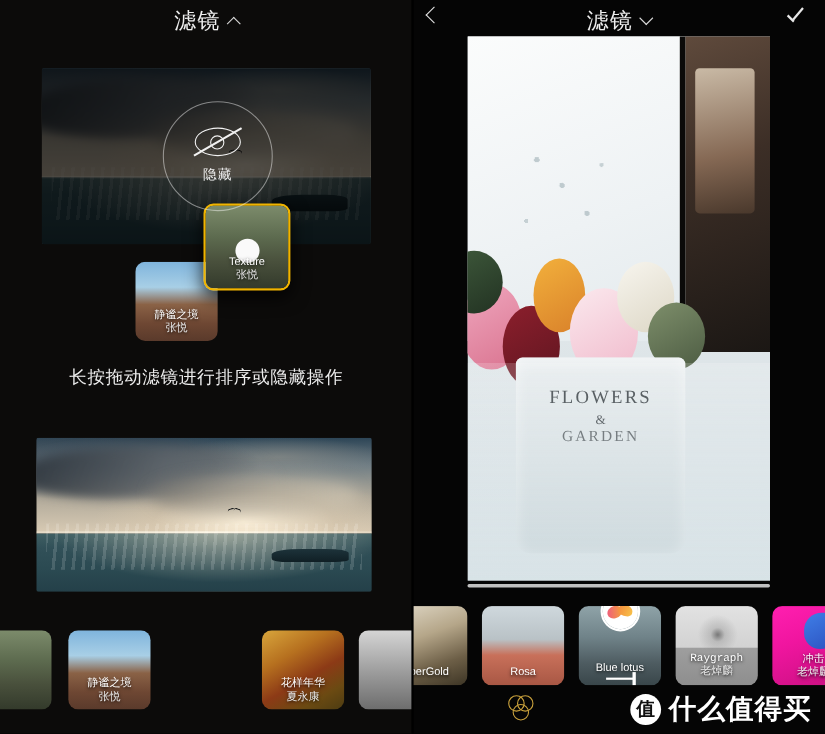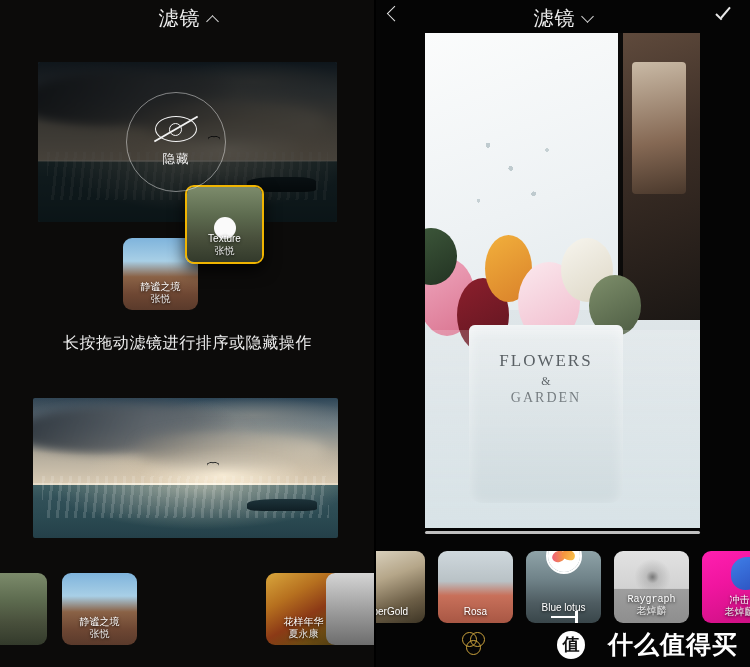--- a/index.html
+++ b/index.html
@@ -65,21 +65,21 @@
      filter:blur(.7px); opacity:.85; }
   .sea .rock{ position:absolute; right:7%; bottom:19%; width:23%; height:9%;
      background:linear-gradient(180deg,#1d333a,#101f25); border-radius:40% 30% 18% 22%; filter:blur(.5px); }
   .sea .bird{ position:absolute; left:57%; top:46%; width:12px; height:7px; }
   .sea .bird:before,.sea .bird:after{ content:""; position:absolute; top:0; width:7px; height:5px;
      border-top:1.6px solid #15181a; border-radius:60% 60% 0 0; }
   .sea .bird:before{ left:0; transform:rotate(-16deg); }
   .sea .bird:after{ left:5px; transform:rotate(16deg); }
 
   
-  .hide-circle{ position:absolute; left:126px; top:92px; width:100px; height:100px; border-radius:50%;
+  .hide-circle{ position:absolute; left:148px; top:92px; width:100px; height:100px; border-radius:50%;
      border:1px solid rgba(255,255,255,.45); display:flex; flex-direction:column;
      align-items:center; justify-content:center; z-index:25; }
   .eye-off{ position:relative; width:42px; height:26px; }
   .eye-off .lid{ position:absolute; left:0; top:0; width:42px; height:26px;
      border:1.8px solid #f2f2f2; border-radius:50% / 50%; }
   .eye-off .pupil{ position:absolute; left:14px; top:7px; width:13px; height:13px;
      border:1.8px solid #f2f2f2; border-radius:50%; }
   .eye-off .slash{ position:absolute; left:-4px; top:12px; width:50px; height:2px;
      background:#f2f2f2; transform:rotate(-30deg); }
   .hide-label{ margin-top:9px; color:#f0f0f0; font-size:12.5px; letter-spacing:1px; }
@@ -182,21 +182,21 @@
   .r-bottombar{ position:absolute; left:0; bottom:0; width:375px; height:40px; z-index:30; }
   .filter-icon{ position:absolute; left:86px; bottom:9px; width:30px; height:26px; }
   .filter-icon i{ position:absolute; width:15px; height:15px; border:1.8px solid #c9a13c; border-radius:50%; }
   .filter-icon i.c1{ left:1px; top:0; }
   .filter-icon i.c2{ left:9px; top:0; }
   .filter-icon i.c3{ left:5px; top:8px; }
 
   .wm{ position:absolute; right:12px; bottom:6px; display:flex; align-items:center; z-index:50; }
   .wm-logo{ width:28px; height:28px; border-radius:50%; background:#fff; color:#111;
      display:flex; align-items:center; justify-content:center; font-size:17px; font-weight:bold; }
-  .wm-txt{ color:#fff; font-size:25px; font-weight:bold; margin-left:23px; letter-spacing:1px; }
+  .wm-txt{ color:#fff; font-size:25px; font-weight:bold; margin-left:7px; letter-spacing:1px; }
 </style>
 </head>
 <body>
 
 <div class="screen">
 
   <div class="panel left">
 
     <div class="l-preview-top">
       <div class="sea">
@@ -257,21 +257,21 @@
 
     <div class="l-bottomstrip">
       <div class="thumb" style="left:-28px; top:18px;">
         <div class="art art-texture"></div>
       </div>
       <div class="thumb" style="left:62px; top:18px;">
         <div class="art art-jingmi"></div>
         <div class="tname">静谧之境</div>
         <div class="tauth">张悦</div>
       </div>
-      <div class="thumb" style="left:238px; top:18px;margin-left:28px;">
+      <div class="thumb" style="left:238px; top:18px;">
         <div class="art art-huayang"></div>
         <div class="tname">花样年华</div>
         <div class="tauth">夏永康</div>
       </div>
       <div class="thumb" style="left:326px; top:18px;">
         <div class="art art-grey"></div>
       </div>
     </div>
   </div>
 

